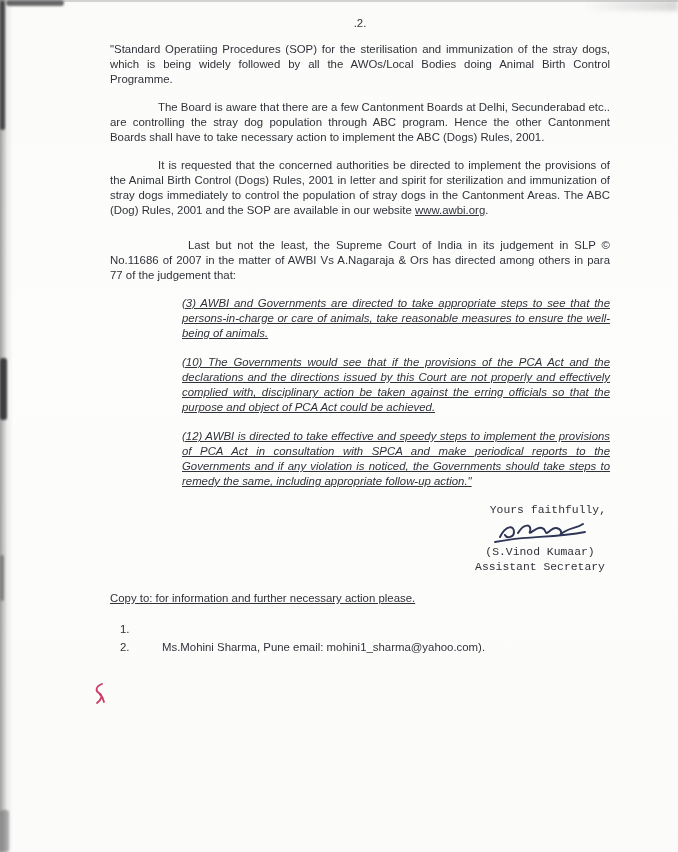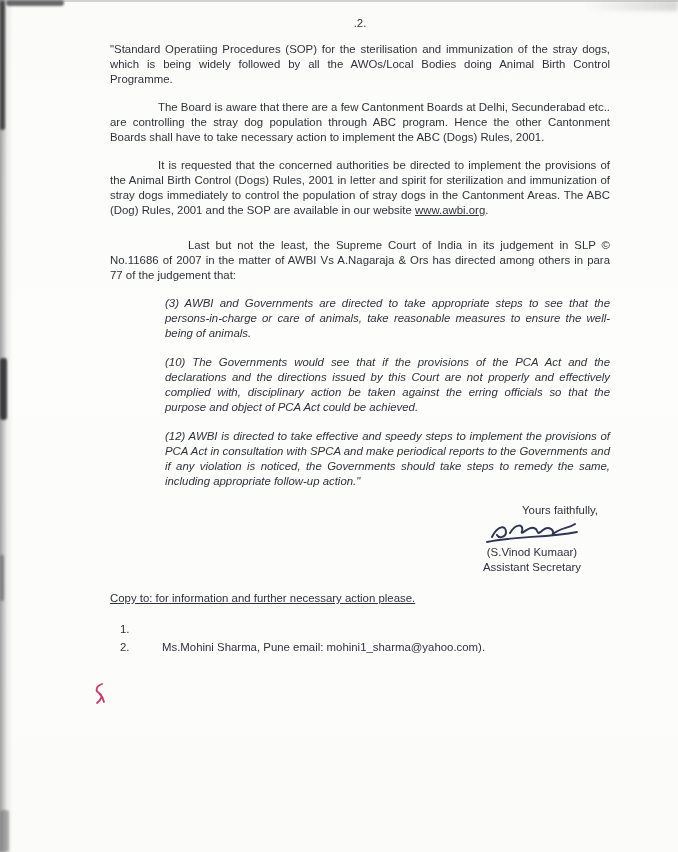--- a/index.html
+++ b/index.html
@@ -37,29 +37,31 @@
   }
   .redmark { position:absolute; left:92px; top:682px; }
   
   .content { position:absolute; left:110px; top:16px; width:500px; }
   .pagenum { text-align:center; margin-bottom:11px; }
   .par { text-align:justify; margin-bottom:13px; }
   .ind  { text-indent:48px; }
   .ind2 { text-indent:78px;margin-top:20px; }
   .quote {
     font-style:italic;
-    margin-left:55px;
+    margin-left:72px;
     margin-bottom:14px;
     text-align:justify;
+    text-decoration:underline;
   }
   .link { text-decoration:underline; }
   .closing { margin-top:2px; margin-bottom:6px; text-align:left; }
   .sign {
-    width:140px; margin-left:auto; margin-right:8px;
+    width:140px; margin-left:auto; margin-right:0;
     text-align:center;
+    font-family:Liberation Mono, monospace;
   }
   .sign .vale { text-align:right; padding-right:4px; }
   .sign svg { display:block; margin:1px auto 0 auto; }
   .copyline { margin-top:16px; margin-bottom:16px;text-decoration:underline; }
   .copylist { margin-left:10px; }
   .copyrow { display:flex; margin-bottom:3px; }
   .copyrow .num { width:42px; flex:0 0 42px; }
 </style>
 </head>
 <body>

